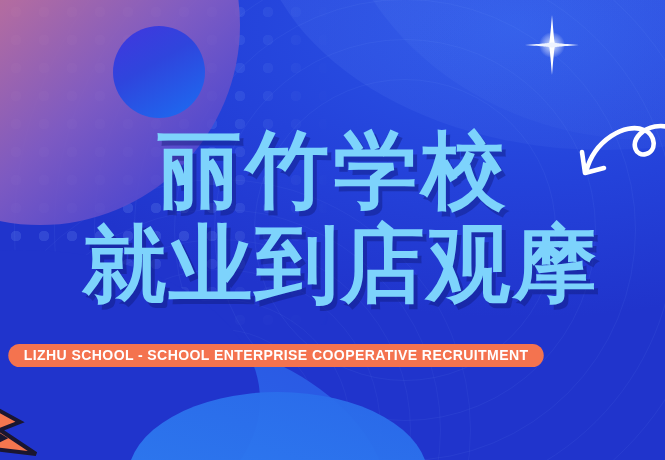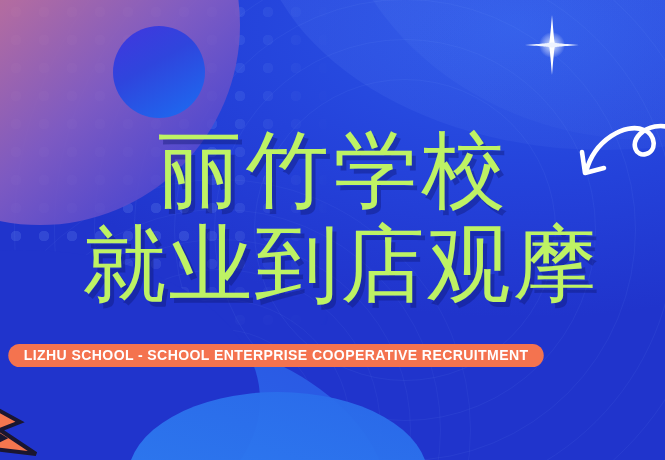--- a/index.html
+++ b/index.html
@@ -173,22 +173,22 @@
 
   
   .headline {
     position: absolute;
     left: 0;
     top: 128px;
     width: 665px;
     text-align: center;
   }
   .title-line {
-    color: #bef264;
-    font-weight: normal;
+    color: #7dd3fc;
+    font-weight: bold;
     letter-spacing: 4px;
     line-height: 1;
     text-shadow: 4px 5px 0 rgba(12,22,110,0.38);
     white-space: nowrap;
   }
   .title-1 {
     font-size: 84px;
     padding-left: 2px;
     margin-bottom: 10px;
   }

